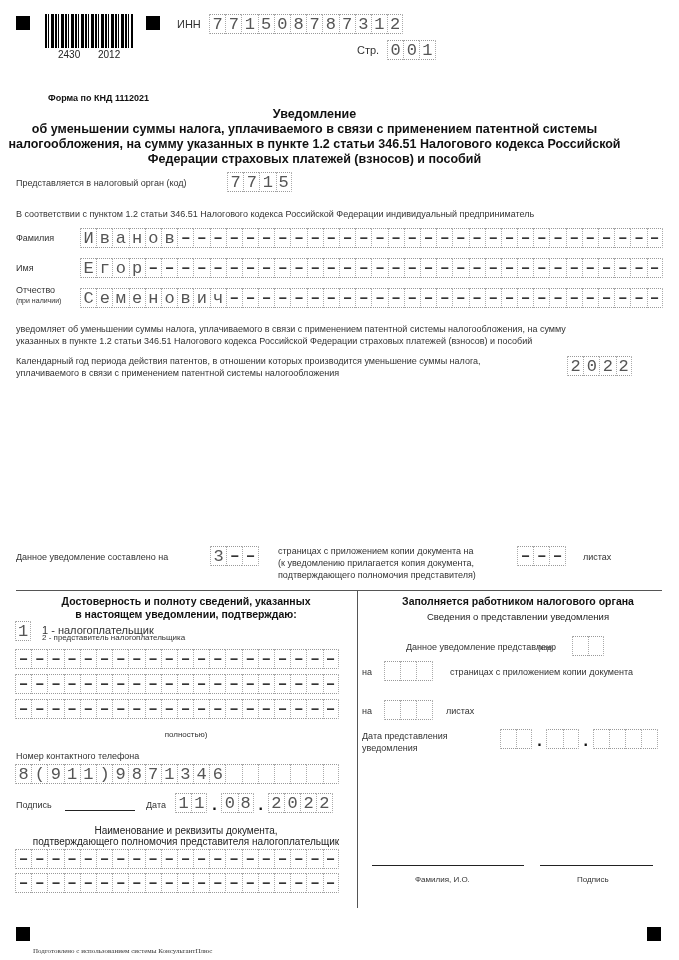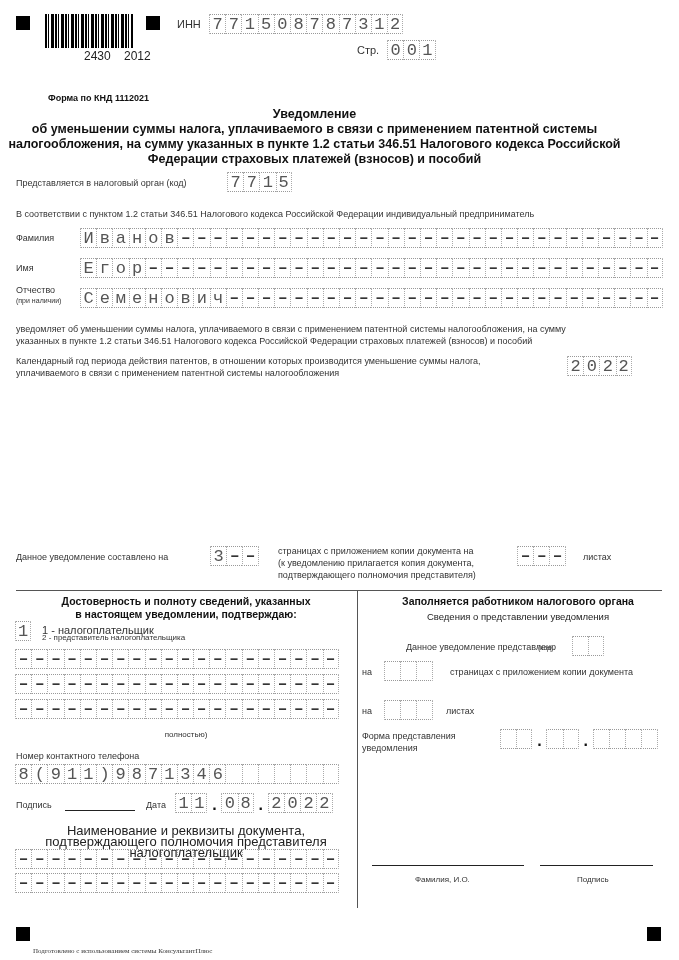--- a/index.html
+++ b/index.html
@@ -2,21 +2,21 @@
 <html><head>
 <meta charset="utf-8">
 <style>
   html, body { margin: 0; padding: 0; background: #fff; }
   body { width: 679px; height: 960px; position: relative; overflow: hidden;
          font-family: "Liberation Sans", sans-serif; color: #222; }
   .abs { position: absolute; }
   .marker { position: absolute; width: 14px; height: 14px; background: #000; }
   .barcode { position: absolute; left: 45px; top: 14px; width: 88px; height: 34px;
     background: repeating-linear-gradient(90deg, #000 0 2px, #fff 2px 3px, #000 3px 4px, #fff 4px 6px, #000 6px 9px, #fff 9px 10px); }
-  .bc-num { position: absolute; font-size: 12px; top: 49px; margin-left: 26px; }
+  .bc-num { position: absolute; font-size: 10px; top: 49px; }
   .lbl { position: absolute; font-size: 9px; color: #333; white-space: nowrap; }
   .lbl.sm { font-size: 7px; }
   .cells { position: absolute; display: flex; }
   .cell { width: 16.2px; height: 20px; box-sizing: border-box;
     border-top: 1px dotted #999; border-bottom: 1px dotted #999; border-left: 1px dotted #aaa;
     font-family: "Liberation Mono", monospace; font-size: 17px; color: #555;
     display: flex; align-items: center; justify-content: center; line-height: 1; }
   .cell:last-child { border-right: 1px dotted #aaa; }
   .cell.dash { font-size: 16px; font-weight: bold; color: #333; }
   .cell.blank { }
@@ -353,21 +353,21 @@
     </span>
     <span class="dot-sep">.</span>
     <span style="display: flex;">
       <span class="cell">2</span>
       <span class="cell">0</span>
       <span class="cell">2</span>
       <span class="cell">2</span>
     </span>
   </div>
 
-<div class="abs" style="left:16px;width:340px;top:825px;text-align:center;font-size:13px;line-height:11px;color:#222;">
+<div class="abs" style="left:16px;width:340px;top:825px;text-align:center;font-size:10px;line-height:11px;color:#222;">
   <div>Наименование и реквизиты документа,</div>
   <div>подтверждающего полномочия представителя налогоплательщик</div>
 </div>
 <div class="cells rep-row" style="left:15px;top:849px;">
     <span class="cell dash">–</span>
     <span class="cell dash">–</span>
     <span class="cell dash">–</span>
     <span class="cell dash">–</span>
     <span class="cell dash">–</span>
     <span class="cell dash">–</span>
@@ -428,21 +428,21 @@
 <span class="lbl" style="left:450px;top:667px;">страницах с приложением копии документа</span>
 
 <span class="lbl" style="left:362px;top:706px;">на</span>
 <div class="cells" id="to-sheets-cells" style="left:384px;top:700px;">
     <span class="cell blank"></span>
     <span class="cell blank"></span>
     <span class="cell blank"></span>
   </div>
 <span class="lbl" style="left:446px;top:706px;">листах</span>
 
-<span class="lbl" style="left:362px;top:731px;">Форма представления</span>
+<span class="lbl" style="left:362px;top:731px;">Дата представления</span>
 <span class="lbl" style="left:362px;top:743px;">уведомления</span>
 <div class="cells" id="to-date-cells" style="left:500px;top:729px;">
     <span style="display: flex;">
       <span class="cell blank"></span>
       <span class="cell blank"></span>
     </span>
     <span class="dot-sep">.</span>
     <span style="display: flex;">
       <span class="cell blank"></span>
       <span class="cell blank"></span>

